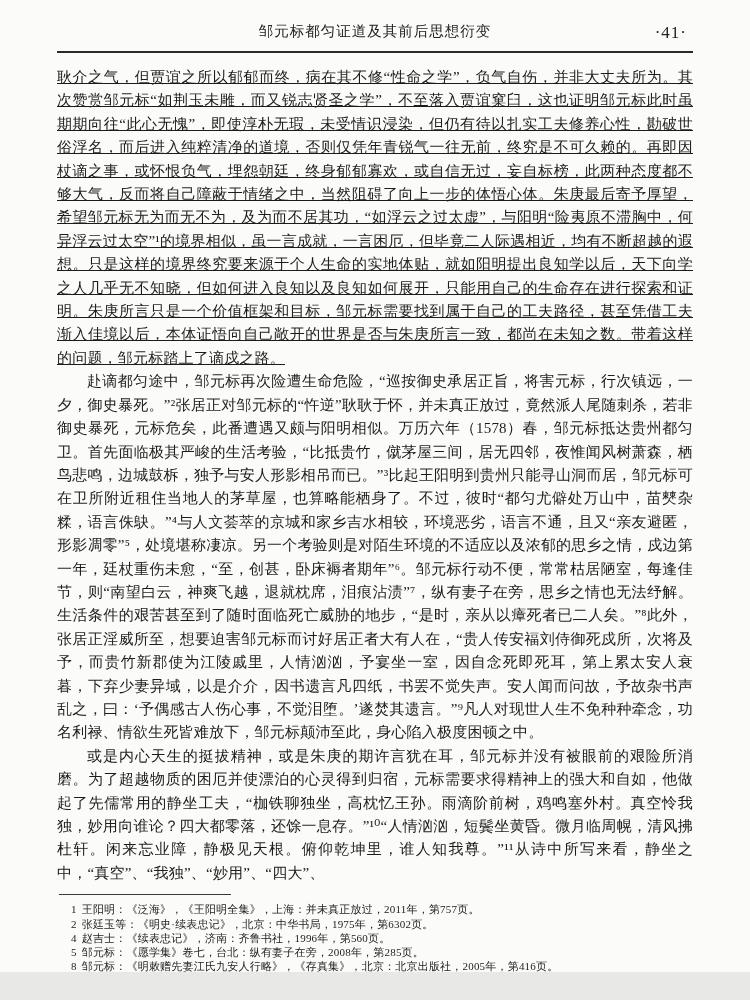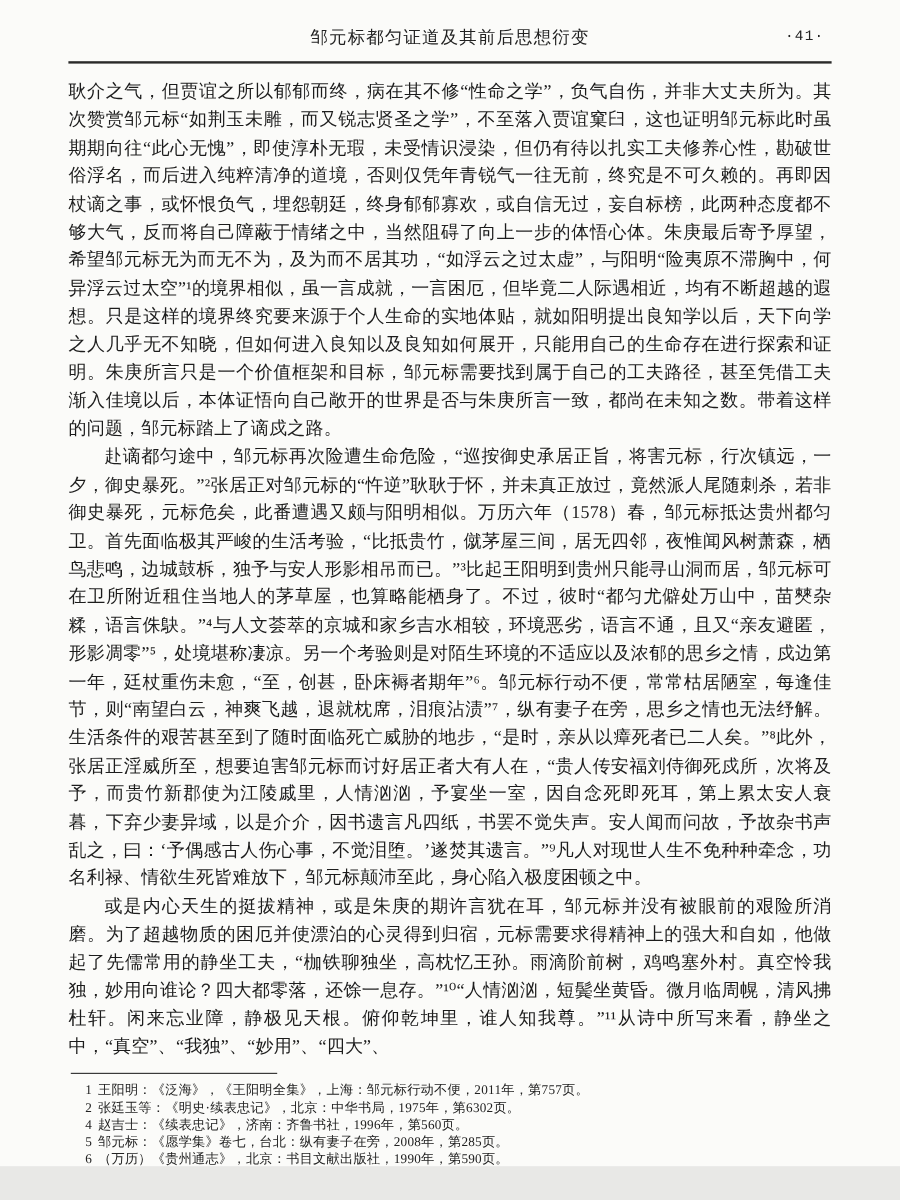--- a/index.html
+++ b/index.html
@@ -27,43 +27,43 @@
   }
   .header-title {
     font-size: 14.5px;
     letter-spacing: 1px;
     color: #222;
   }
   .page-number {
     position: absolute;
     right: 6px;
     top: 1px;
-    font-size: 12px;
+    font-size: 17px;
     color: #222;
     letter-spacing: 1px;
-    font-family: Liberation Mono, monospace;
   }
   .header-rule {
     margin-top: 7px;
     border-top: 2.2px solid #2a2a2a;
   }
   
   .body-text {
     margin-top: 13px;
     font-size: 15px;
     line-height: 23.4px;
     text-align: justify;
     letter-spacing: 0.2px;
   }
   .body-text p {
     margin: 0;
     text-indent: 2em;
   }
   .body-text p.no-indent {
     text-indent: 0;
+    text-decoration: underline;
   }
   
   .footnotes {
     margin-top: 9px;
   }
   .fn-rule {
     width: 172px;
     border-top: 1.6px solid #3a3a3a;
     margin: 0 0 7px 2px;
   }
@@ -94,22 +94,21 @@
   </header>
 
   <main class="body-text">
     <p class="no-indent">耿介之气，但贾谊之所以郁郁而终，病在其不修“性命之学”，负气自伤，并非大丈夫所为。其次赞赏邹元标“如荆玉未雕，而又锐志贤圣之学”，不至落入贾谊窠臼，这也证明邹元标此时虽期期向往“此心无愧”，即使淳朴无瑕，未受情识浸染，但仍有待以扎实工夫修养心性，勘破世俗浮名，而后进入纯粹清净的道境，否则仅凭年青锐气一往无前，终究是不可久赖的。再即因杖谪之事，或怀恨负气，埋怨朝廷，终身郁郁寡欢，或自信无过，妄自标榜，此两种态度都不够大气，反而将自己障蔽于情绪之中，当然阻碍了向上一步的体悟心体。朱庚最后寄予厚望，希望邹元标无为而无不为，及为而不居其功，“如浮云之过太虚”，与阳明“险夷原不滞胸中，何异浮云过太空”¹的境界相似，虽一言成就，一言困厄，但毕竟二人际遇相近，均有不断超越的遐想。只是这样的境界终究要来源于个人生命的实地体贴，就如阳明提出良知学以后，天下向学之人几乎无不知晓，但如何进入良知以及良知如何展开，只能用自己的生命存在进行探索和证明。朱庚所言只是一个价值框架和目标，邹元标需要找到属于自己的工夫路径，甚至凭借工夫渐入佳境以后，本体证悟向自己敞开的世界是否与朱庚所言一致，都尚在未知之数。带着这样的问题，邹元标踏上了谪戍之路。</p>
     <p>赴谪都匀途中，邹元标再次险遭生命危险，“巡按御史承居正旨，将害元标，行次镇远，一夕，御史暴死。”²张居正对邹元标的“忤逆”耿耿于怀，并未真正放过，竟然派人尾随刺杀，若非御史暴死，元标危矣，此番遭遇又颇与阳明相似。万历六年（1578）春，邹元标抵达贵州都匀卫。首先面临极其严峻的生活考验，“比抵贵竹，僦茅屋三间，居无四邻，夜惟闻风树萧森，栖鸟悲鸣，边城鼓柝，独予与安人形影相吊而已。”³比起王阳明到贵州只能寻山洞而居，邹元标可在卫所附近租住当地人的茅草屋，也算略能栖身了。不过，彼时“都匀尤僻处万山中，苗僰杂糅，语言侏鴃。”⁴与人文荟萃的京城和家乡吉水相较，环境恶劣，语言不通，且又“亲友避匿，形影凋零”⁵，处境堪称凄凉。另一个考验则是对陌生环境的不适应以及浓郁的思乡之情，戍边第一年，廷杖重伤未愈，“至，创甚，卧床褥者期年”⁶。邹元标行动不便，常常枯居陋室，每逢佳节，则“南望白云，神爽飞越，退就枕席，泪痕沾渍”⁷，纵有妻子在旁，思乡之情也无法纾解。生活条件的艰苦甚至到了随时面临死亡威胁的地步，“是时，亲从以瘴死者已二人矣。”⁸此外，张居正淫威所至，想要迫害邹元标而讨好居正者大有人在，“贵人传安福刘侍御死戍所，次将及予，而贵竹新郡使为江陵戚里，人情汹汹，予宴坐一室，因自念死即死耳，第上累太安人衰暮，下弃少妻异域，以是介介，因书遗言凡四纸，书罢不觉失声。安人闻而问故，予故杂书声乱之，曰：‘予偶感古人伤心事，不觉泪堕。’遂焚其遗言。”⁹凡人对现世人生不免种种牵念，功名利禄、情欲生死皆难放下，邹元标颠沛至此，身心陷入极度困顿之中。</p>
     <p>或是内心天生的挺拔精神，或是朱庚的期许言犹在耳，邹元标并没有被眼前的艰险所消磨。为了超越物质的困厄并使漂泊的心灵得到归宿，元标需要求得精神上的强大和自如，他做起了先儒常用的静坐工夫，“枷铁聊独坐，高枕忆王孙。雨滴阶前树，鸡鸣塞外村。真空怜我独，妙用向谁论？四大都零落，还馀一息存。”¹⁰“人情汹汹，短鬓坐黄昏。微月临周幌，清风拂杜轩。闲来忘业障，静极见天根。俯仰乾坤里，谁人知我尊。”¹¹从诗中所写来看，静坐之中，“真空”、“我独”、“妙用”、“四大”、</p>
   </main>
 
   <footer class="footnotes">
     <div class="fn-rule"></div>
-    <div class="fn"><span class="fn-num">1</span><span>王阳明：《泛海》，《王阳明全集》，上海：邹元标行动不便，2011年，第757页。</span></div>
+    <div class="fn"><span class="fn-num">1</span><span>王阳明：《泛海》，《王阳明全集》，上海：并未真正放过，2011年，第757页。</span></div>
     <div class="fn"><span class="fn-num">2</span><span>张廷玉等：《明史·续表忠记》，北京：中华书局，1975年，第6302页。</span></div>
     <div class="fn"><span class="fn-num">4</span><span>赵吉士：《续表忠记》，济南：齐鲁书社，1996年，第560页。</span></div>
     <div class="fn"><span class="fn-num">5</span><span>邹元标：《愿学集》卷七，台北：纵有妻子在旁，2008年，第285页。</span></div>
-    <div class="fn"><span class="fn-num">6</span><span>（万历）《贵州通志》，北京：书目文献出版社，1990年，第590页。</span></div>
     <div class="fn"><span class="fn-num">8</span><span>邹元标：《明敕赠先妻江氏九安人行略》，《存真集》，北京：北京出版社，2005年，第416页。</span></div>
 
   </footer>
 
 </div>
 
 </body></html>

